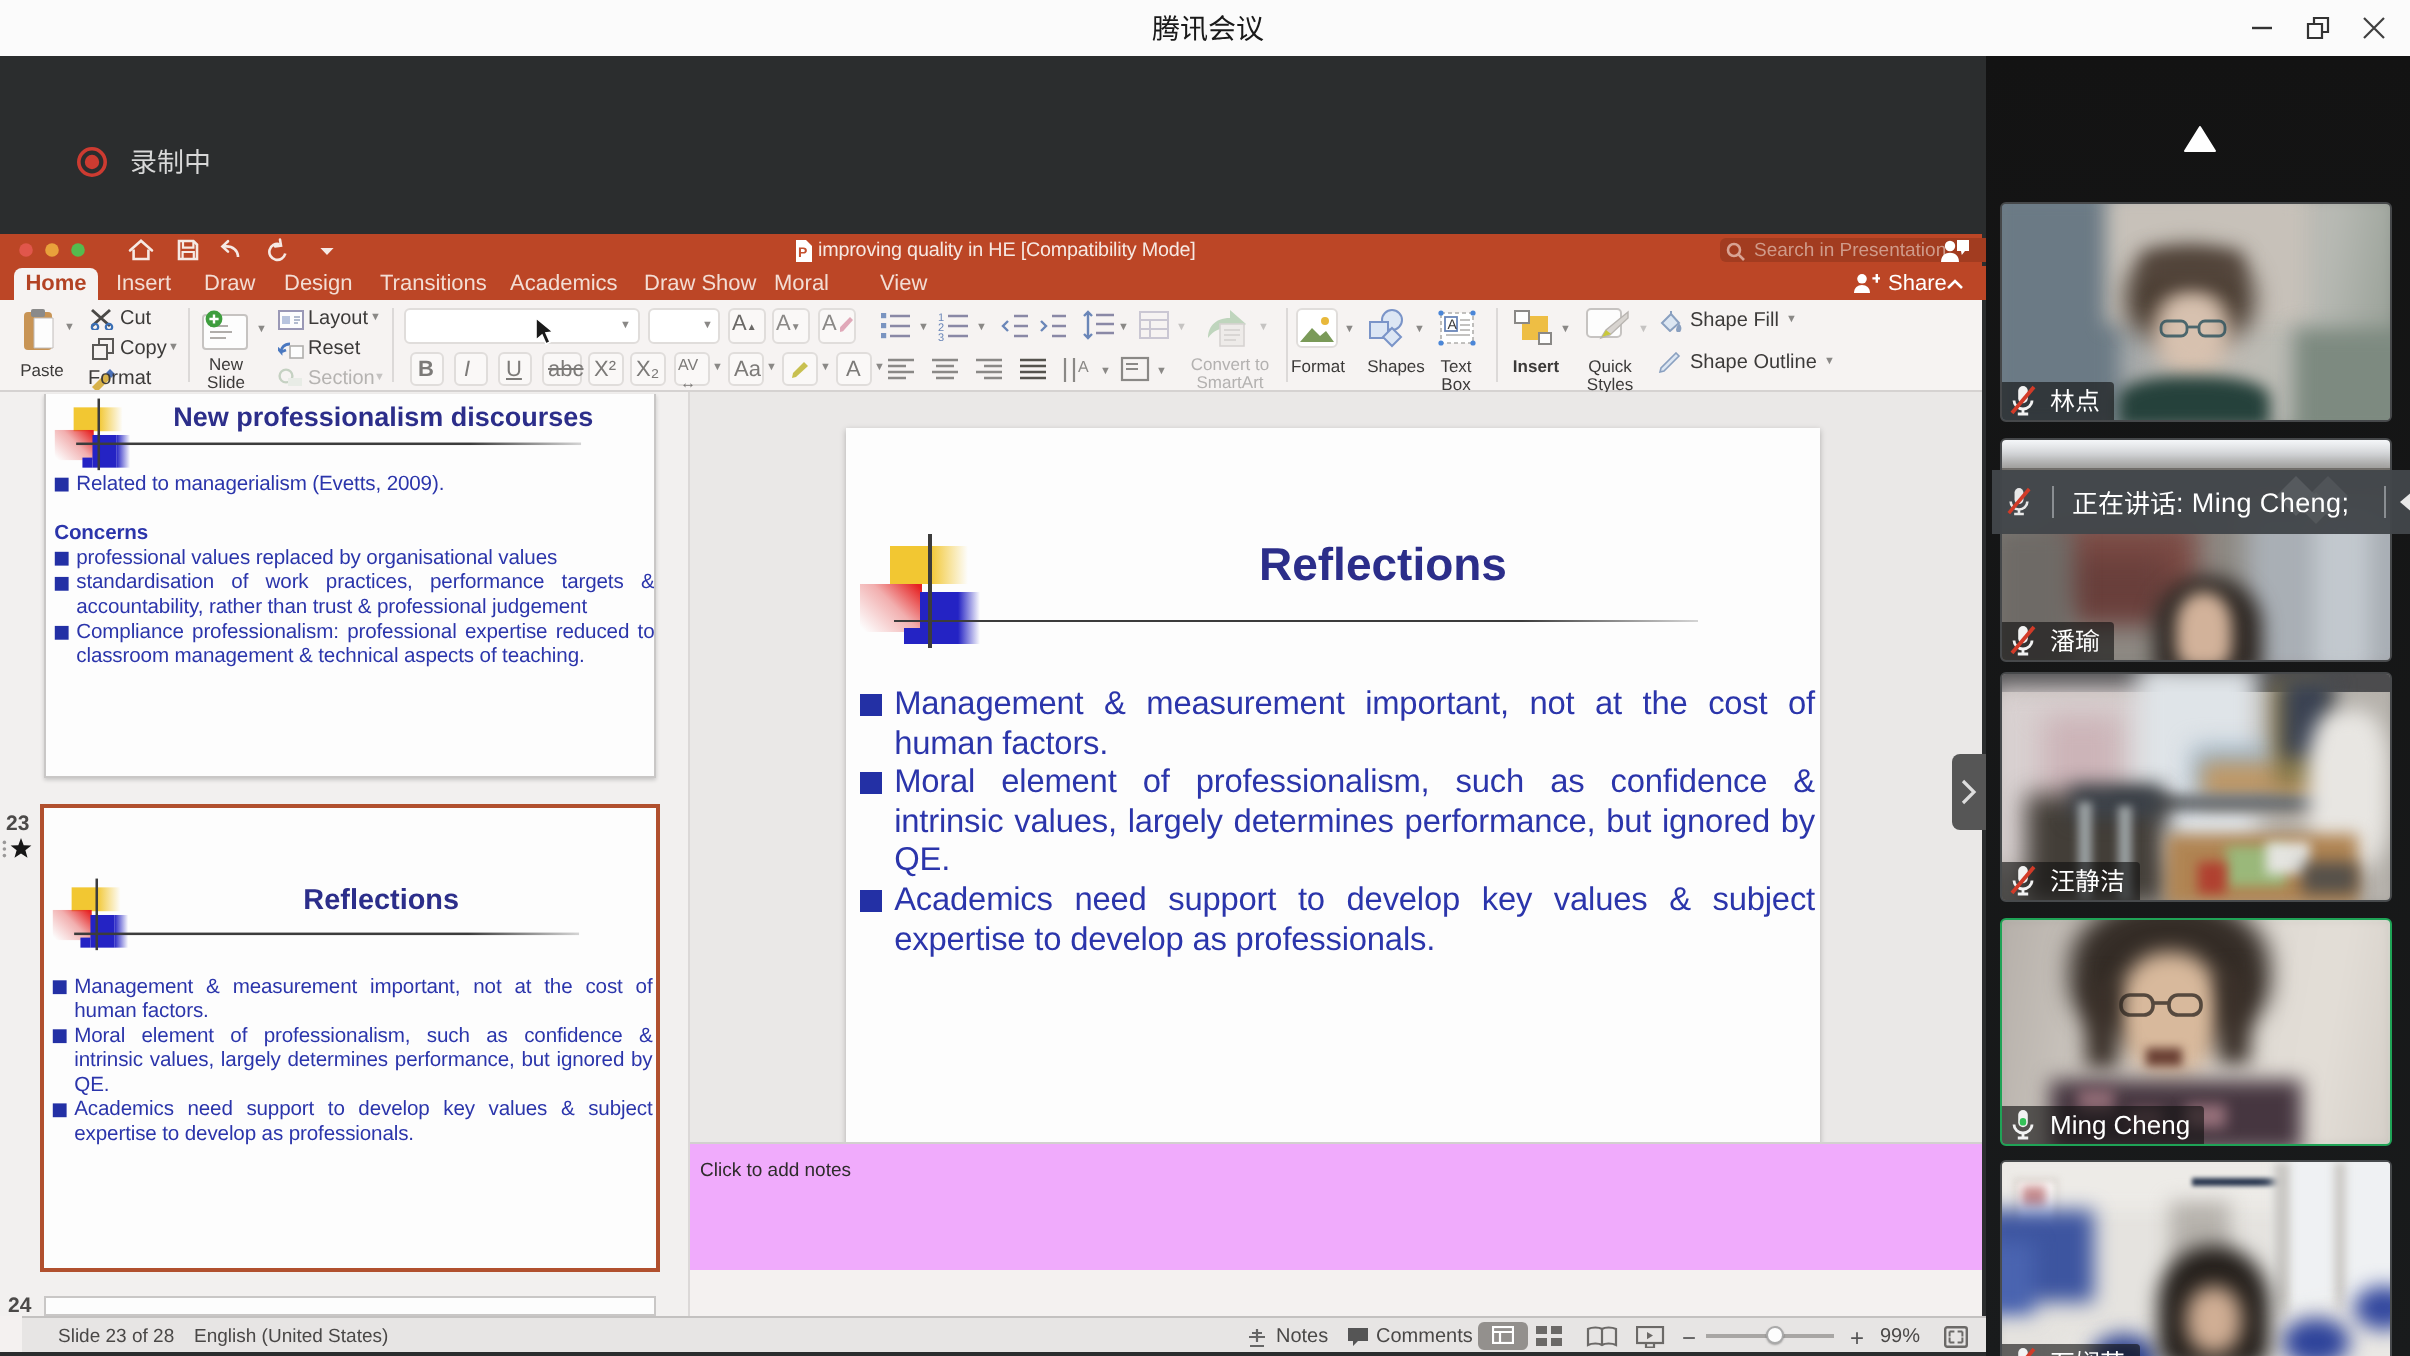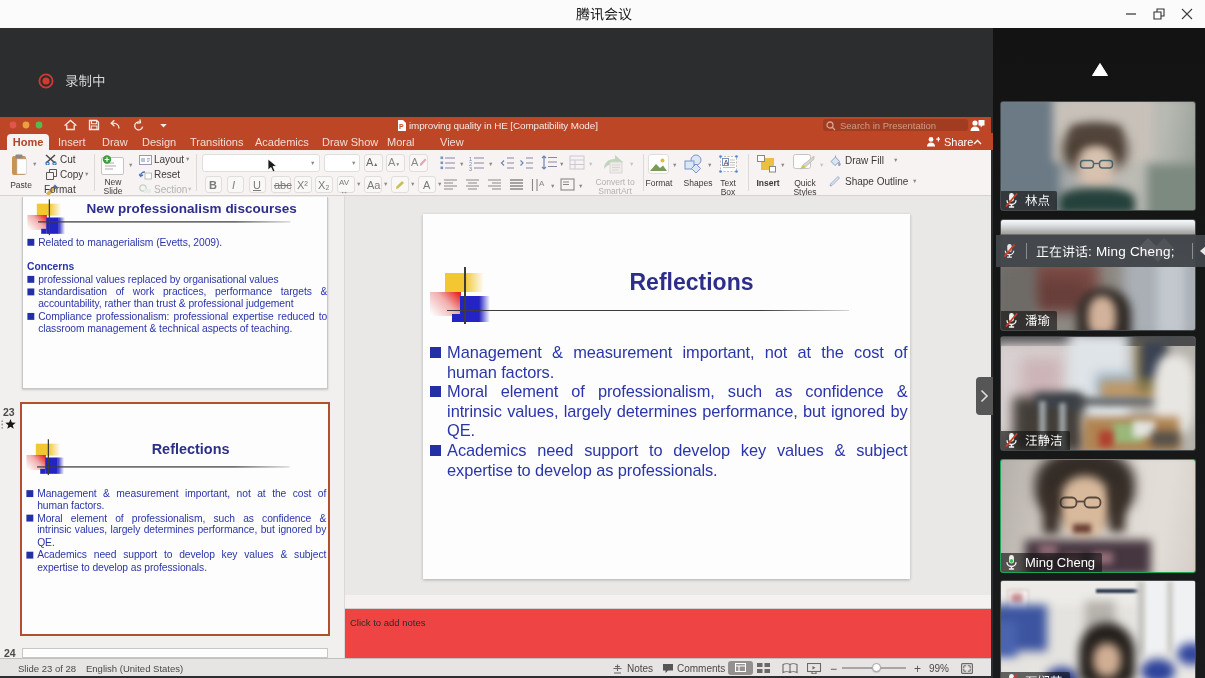--- a/index.html
+++ b/index.html
@@ -20,22 +20,22 @@
 .rlab{position:absolute;font-size:8.5px;color:#3c3a39;text-align:center;line-height:9px}
 .rlab2{position:absolute;font-size:8.5px;color:#b3b1b0;text-align:center;line-height:9px}
 .btnbox{position:absolute;border:1px solid #e0ddDb;border-radius:3px;background:#faf8f7}
 .fbtn{position:absolute;font-size:11px;color:#7c7a78;text-align:center}
 .car{position:absolute;font-size:5.5px;color:#8a8886}
 .car2{position:absolute;font-size:5.5px;color:#c5c3c2}
 
 #panes{left:0;top:79px;width:991px;height:462px}
 #thumbpane{left:0;top:0;width:345px;height:462px;background:#f2f0ef;border-right:1px solid #dbd8d7}
 #mainarea{left:345px;top:0;width:646px;height:398.5px;background:#eae8e7}
-#notes{left:345px;top:491px;width:646px;height:64px;background:#ef4444;border-top:1px solid #d2d0cf}
-#sbar{left:0;top:541px;width:991px;height:18px;background:#e7e5e4;border-top:1px solid #c3c1c0;font-size:9.5px;color:#4a4847}
+#notes{left:345px;top:454px;width:646px;height:64px;background:#f0abfc;border-top:1px solid #d2d0cf}
+#sbar{left:11px;top:541px;width:991px;height:18px;background:#e7e5e4;border-top:1px solid #c3c1c0;font-size:9.5px;color:#4a4847}
 
 .slide{position:absolute;width:487px;height:365px;background:#fdfdfd;overflow:hidden}
 .s-yellow{position:absolute;left:22px;top:59.5px;width:20px;height:19px;background:#f2c732}
 .s-yellowf{position:absolute;left:42px;top:59.5px;width:19px;height:19px;background:linear-gradient(to right,#f2c732,rgba(242,199,50,0))}
 .s-red{position:absolute;left:7px;top:78px;width:31px;height:24px;background:linear-gradient(225deg,#e62222 5%,rgba(228,80,80,.45) 45%,rgba(240,160,160,0) 95%)}
 .s-blue{position:absolute;left:37px;top:82px;width:19px;height:26px;background:#2423c4}
 .s-bluef{position:absolute;left:56px;top:82px;width:11px;height:26px;background:linear-gradient(to right,#2423c4,rgba(36,35,196,0))}
 .s-blue2{position:absolute;left:29px;top:100px;width:8px;height:8px;background:#2423c4}
 .s-vline{position:absolute;left:41.2px;top:53px;width:1.7px;height:57px;background:#3c3c3c}
 .s-hline{position:absolute;left:24px;top:96px;width:402px;height:1.7px;background:linear-gradient(to right,#3c3c3c 78%,rgba(90,90,90,.25))}
@@ -122,21 +122,21 @@
         <path d="M76 0.8l0.5 3-3 0.4" stroke-linecap="round"></path>
     </svg>
     <svg class="abs" style="left:159px;top:4px" width="9" height="7">
         <path d="M0.5 0.5h8M1.2 3l3.3 3.5L7.8 3z" fill="#f6e9e4" stroke="none"></path>
       </svg>
     <svg class="abs" style="left:397px;top:2.5px" width="10" height="11">
         <path d="M1 0h5l3 3v8H1z" fill="#fff"></path>
         <text x="2" y="8.5" font-size="7" fill="#c4502e" font-weight="bold" font-family="Liberation Sans">P</text>
       </svg>
     <div class="abs" style="left:409px;top:3px;font-size:9.9px;letter-spacing:-0.1px;color:#f6e8e2">improving quality in HE [Compatibility Mode]</div>
-    <div class="abs" style="left:823px;top:2px;width:145px;height:12px;background:#a23c20;border-radius:3px">
+    <div class="abs" style="left:860px;top:2px;width:145px;height:12px;background:#a23c20;border-radius:3px">
       <svg class="abs" style="left:3px;top:1.5px" width="10" height="10" fill="none" stroke="#d8a393" stroke-width="1.3">
           <circle cx="4" cy="4" r="3"></circle>
           <path d="M6.3 6.3L9 9"></path>
         </svg>
       <div class="abs" style="left:17px;top:0.5px;font-size:9.5px;color:#cf9a89">Search in Presentation</div>
     </div>
     <svg class="abs" style="left:969px;top:2px" width="16" height="13" fill="#fff">
         <circle cx="6" cy="4" r="2.6"></circle>
         <path d="M1.5 12c0-3 2-4.6 4.5-4.6S10.5 9 10.5 12z"></path>
         <path d="M9.5 1h6v5.5h-2l-1.6 2-0.4-2h-2z" fill="#fff"></path>
@@ -368,21 +368,21 @@
         <path d="M21 2L10 11l-2.5 4 4.5-1.5L21 5z" fill="#d8d4d0" stroke="#b8b4b0" stroke-width="0.7"></path>
         <path d="M8 14.5l2-3.5 2.5 2z" fill="#c8c83a"></path>
       </svg>
     <div class="car2" style="left:819px;top:12px">▼</div>
     <div class="rlab" style="left:790px;top:29px;width:30px">Quick<br>Styles</div>
 
     <svg class="abs" style="left:829px;top:5px" width="12" height="11" fill="none" stroke="#8aa0c0" stroke-width="1">
         <path d="M2 6.5L6.5 2l4 4.5-4.5 4z" fill="#dce6f2"></path>
         <path d="M6.5 2V0.5M10.8 10.5c0.8-1.2 0.2-2.5-0.3-3 0 0-1.4 1.8-0.8 3 0.4 0.7 0.8 0.4 1.1 0z" fill="#8aa0c0"></path>
       </svg>
-    <div class="abs" style="left:845px;top:5px;font-size:10px;color:#3c3a39">Draw Fill</div>
+    <div class="abs" style="left:845px;top:5px;font-size:10px;color:#3c3a39">Shape Fill</div>
     <div class="car" style="left:893px;top:7px">▼</div>
     <svg class="abs" style="left:829px;top:26px" width="12" height="11">
         <path d="M1 10l2-0.5L10.5 2 9 0.5 1.5 8z" fill="#dce6f2" stroke="#8aa0c0" stroke-width="0.8"></path>
       </svg>
     <div class="abs" style="left:845px;top:26px;font-size:10px;color:#3c3a39">Shape Outline</div>
     <div class="car" style="left:912px;top:28px">▼</div>
   </div>
 
   <div class="abs" id="panes">
     <div class="abs" id="thumbpane">

